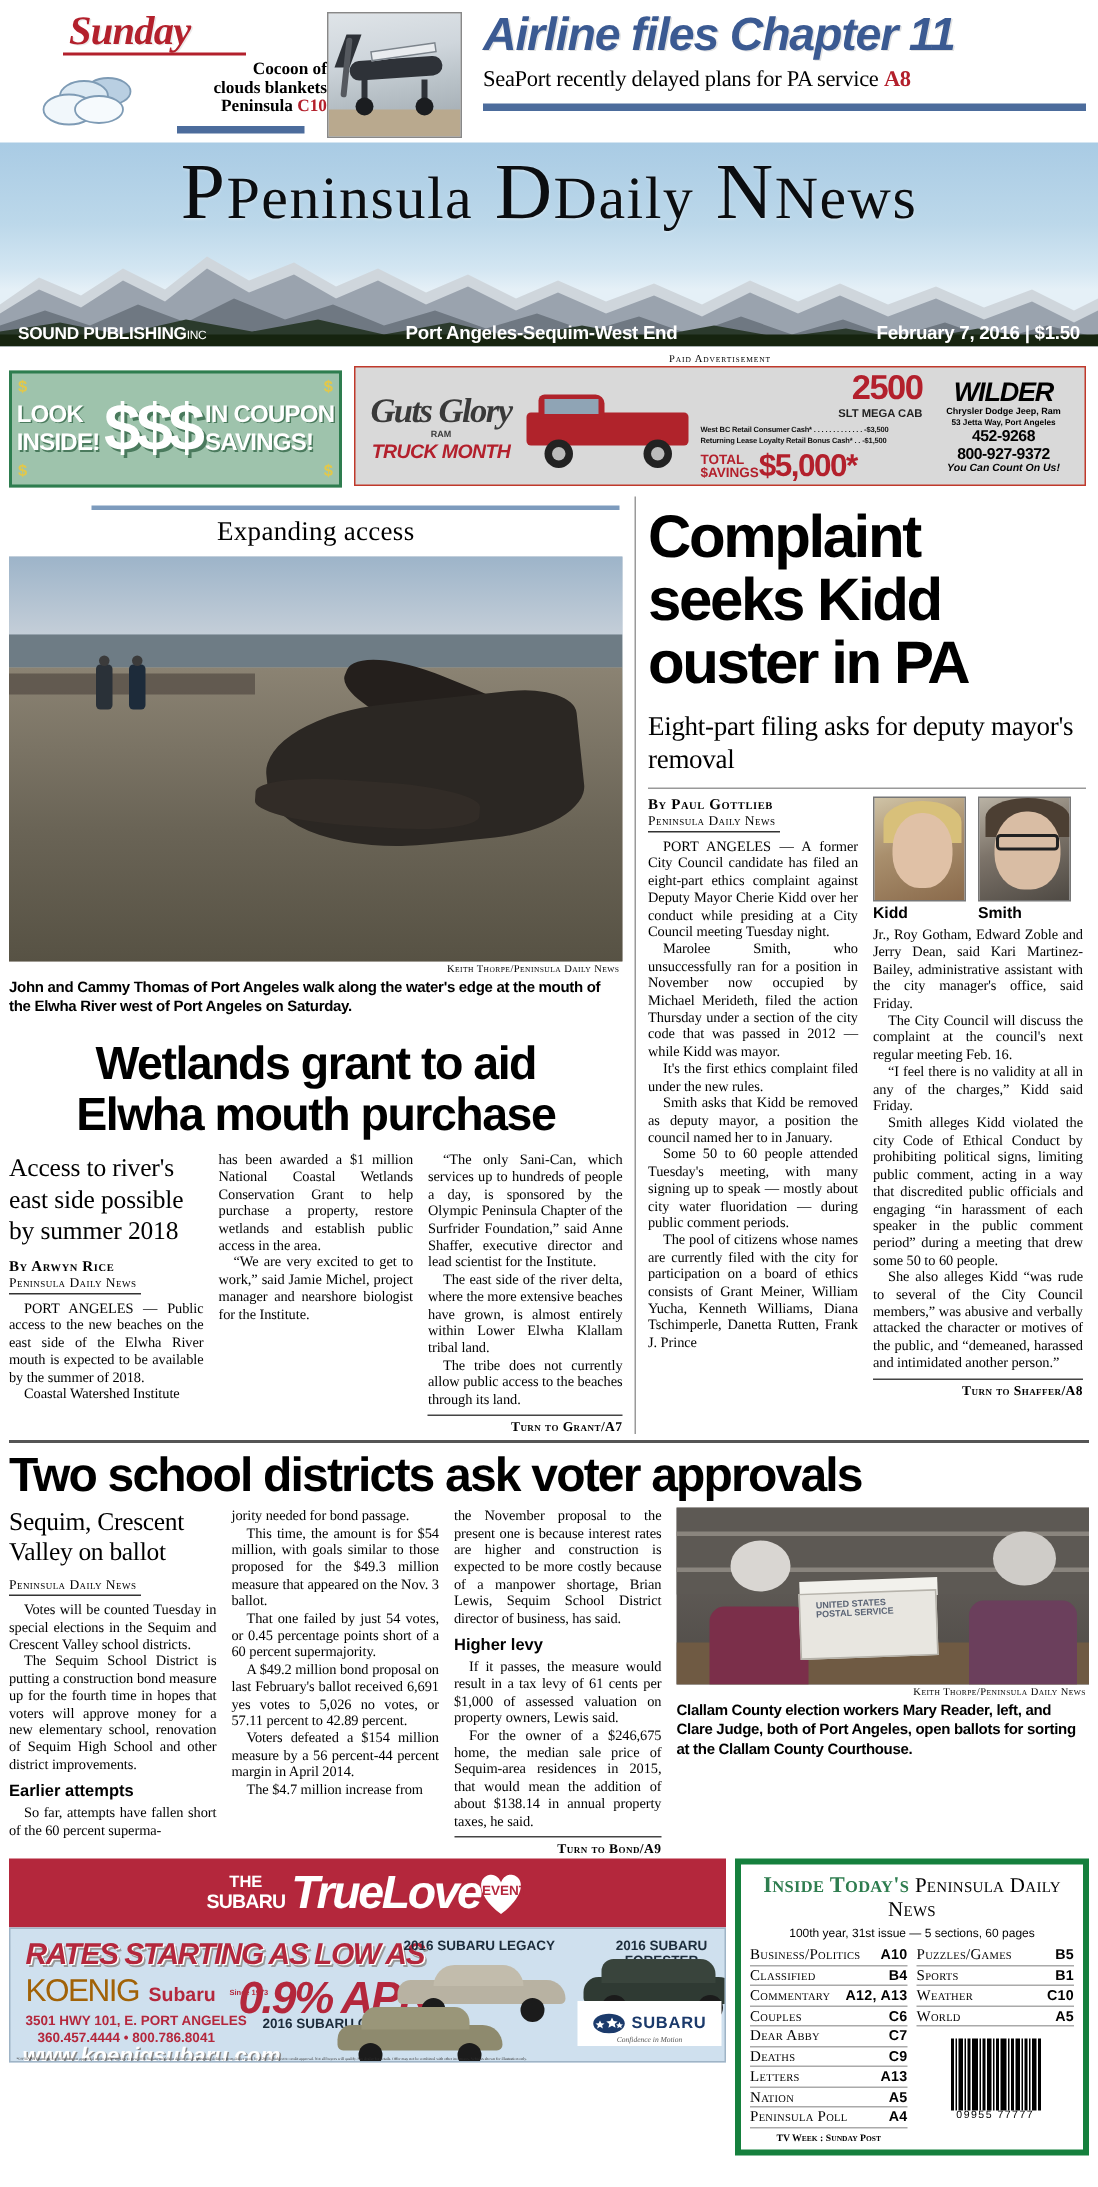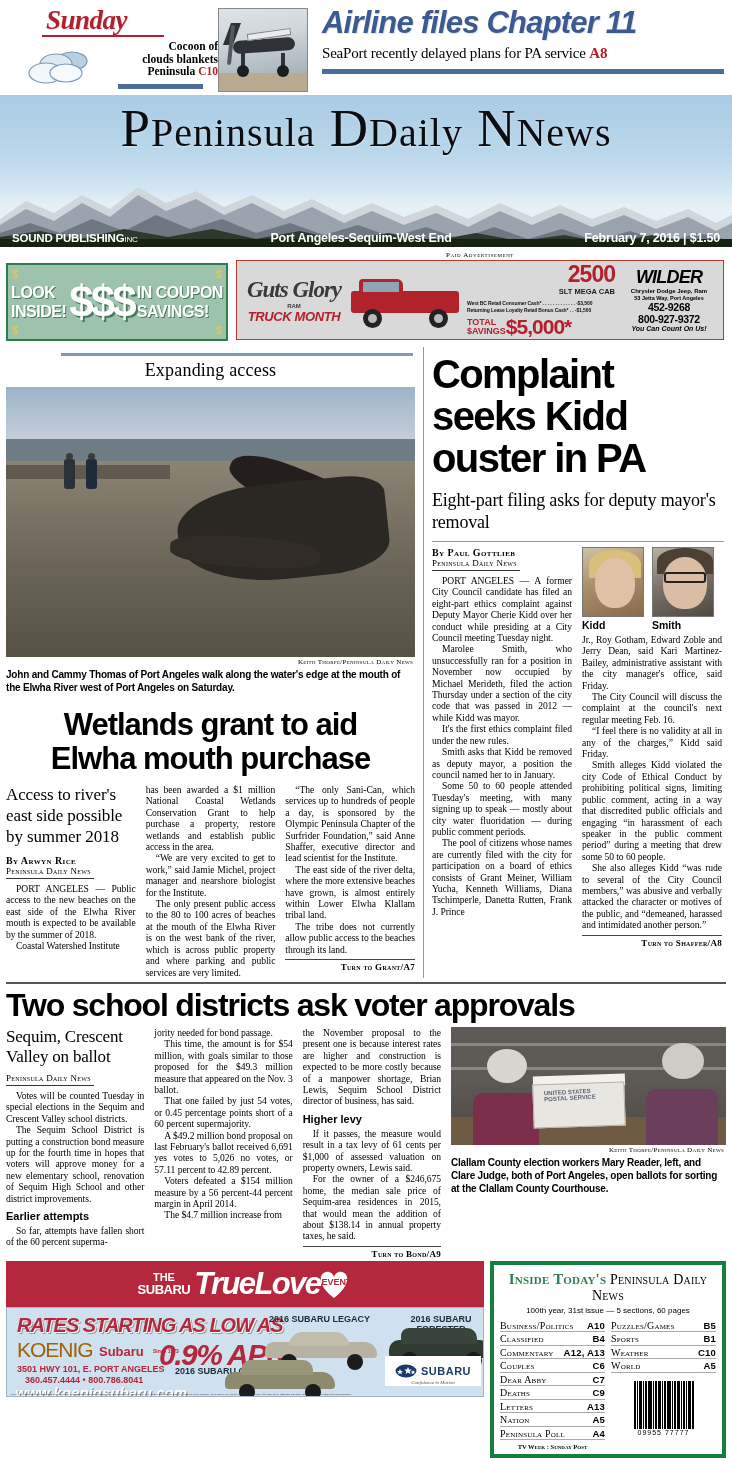--- a/index.html
+++ b/index.html
@@ -60,21 +60,21 @@
   }
   .promo-sub {
     font-family: "Liberation Serif", serif;
     font-size: 15px; margin-top: 5px; letter-spacing: -0.2px;
   }
   .promo-sub .pg { color: #b3202c; font-weight: bold; }
   .promo-bar { margin-top: 7px; width: 100%; height: 5px; background: #4c6c9c; }
 
   
   .masthead {
-    position: relative; height: 152px; overflow: hidden;
+    position: relative; height: 136px; overflow: hidden;
     background: linear-gradient(to bottom, #a9cbe4 0%, #bcd8ea 40%, #d3e6f2 62%, #e5f0f7 72%);
   }
   .mountains {
     position: absolute; left: 0; bottom: 0; width: 100%; height: 74px;
   }
   .flagname {
     position: absolute; left: 0; right: 0; top: 4px; text-align: center;
     font-family: "Liberation Serif", serif;
     font-size: 53px; line-height: 58px; letter-spacing: 1px;
     color: #0b0d10;
@@ -514,21 +514,20 @@
           <span class="byline-org">Peninsula Daily News</span>
           <div class="body-text">
             <p>PORT ANGELES — Public access to the new beaches on the east side of the Elwha River mouth is expected to be available by the summer of 2018.</p>
             <p>Coastal Watershed Institute</p>
           </div>
         </div>
         <div class="wc">
           <div class="body-text">
             <p class="noindent">has been awarded a $1 million National Coastal Wetlands Conservation Grant to help purchase a property, restore wetlands and establish public access in the area.</p>
             <p>“We are very excited to get to work,” said Jamie Michel, project manager and nearshore biologist for the Institute.</p>
-            <p>The only present public access to the 80 to 100 acres of beaches at the mouth of the Elwha River is on the west bank of the river, which is across public property and where parking and public services are very limited.</p>
           </div>
         </div>
         <div class="wc">
           <div class="body-text">
             <p>“The only Sani-Can, which services up to hundreds of people a day, is sponsored by the Olympic Peninsula Chapter of the Surfrider Foundation,” said Anne Shaffer, executive director and lead scientist for the Institute.</p>
             <p>The east side of the river delta, where the more extensive beaches have grown, is almost entirely within Lower Elwha Klallam tribal land.</p>
             <p>The tribe does not currently allow public access to the beaches through its land.</p>
           </div>
           <div class="jumpline">Turn to Grant/A7</div>
         </div>

